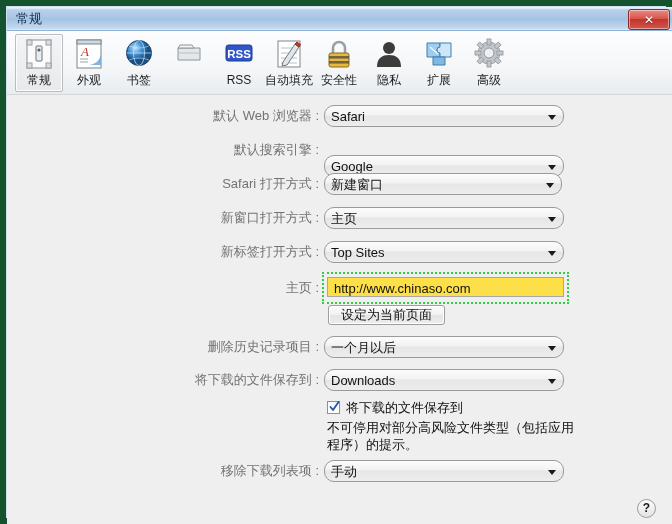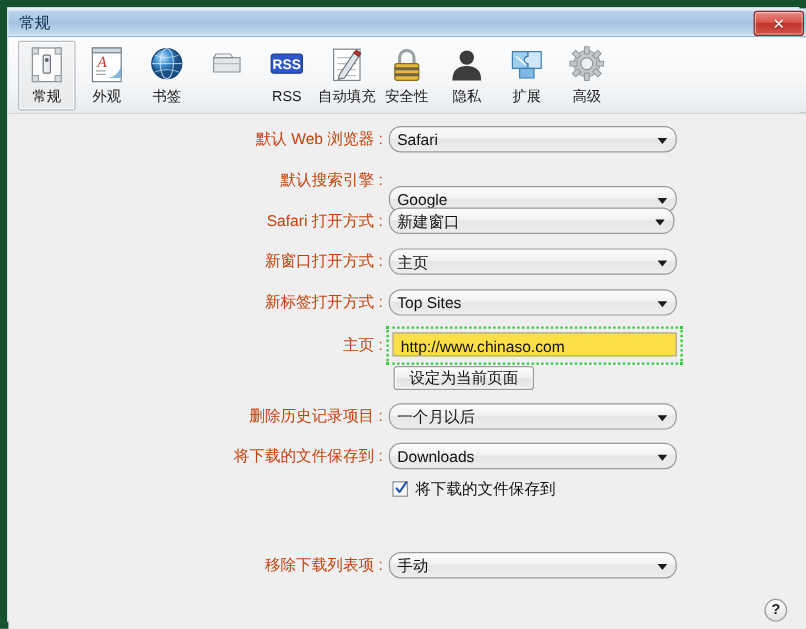--- a/index.html
+++ b/index.html
@@ -122,21 +122,21 @@
     left: 0;
     height: 22px;
   }
   .lbl {
     position: absolute;
     right: 0;
     top: 0;
     width: 260px;
     text-align: right;
     font-size: 13px;
-    color: #c2410c;
+    color: #737373;
     line-height: 22px;
     white-space: nowrap;
   }
 
   
   .ddl {
     position: absolute;
     height: 22px;
     box-sizing: border-box;
     border: 1px solid #9a9a9a;
@@ -482,20 +482,21 @@
 
     <div id="chk-row" style="left:320px; top:303px;">
       <div id="chk-box">
         <svg class="tick" viewBox="0 0 11 13">
           <path d="M1.5 7 L4 10 L9.5 2" fill="none" stroke="#2255aa" stroke-width="1.8" stroke-linecap="round" stroke-linejoin="round"></path>
         </svg>
       </div>
       <div id="chk-label">将下载的文件保存到</div>
     </div>
 
+    <div id="chk-note" style="left:320px; top:324px;">不可停用对部分高风险文件类型（包括应用程序）的提示。</div>
 
     <div class="row" style="top:365px; width:312px;">
       <div class="lbl">移除下载列表项 :</div>
     </div>
     <div class="ddl" style="left:317px; top:365px; width:240px;">
       <div class="val">手动</div>
       <div class="arrow"></div>
     </div>
 
     <div id="help-button" style="left:630px; top:404px;">?</div>

